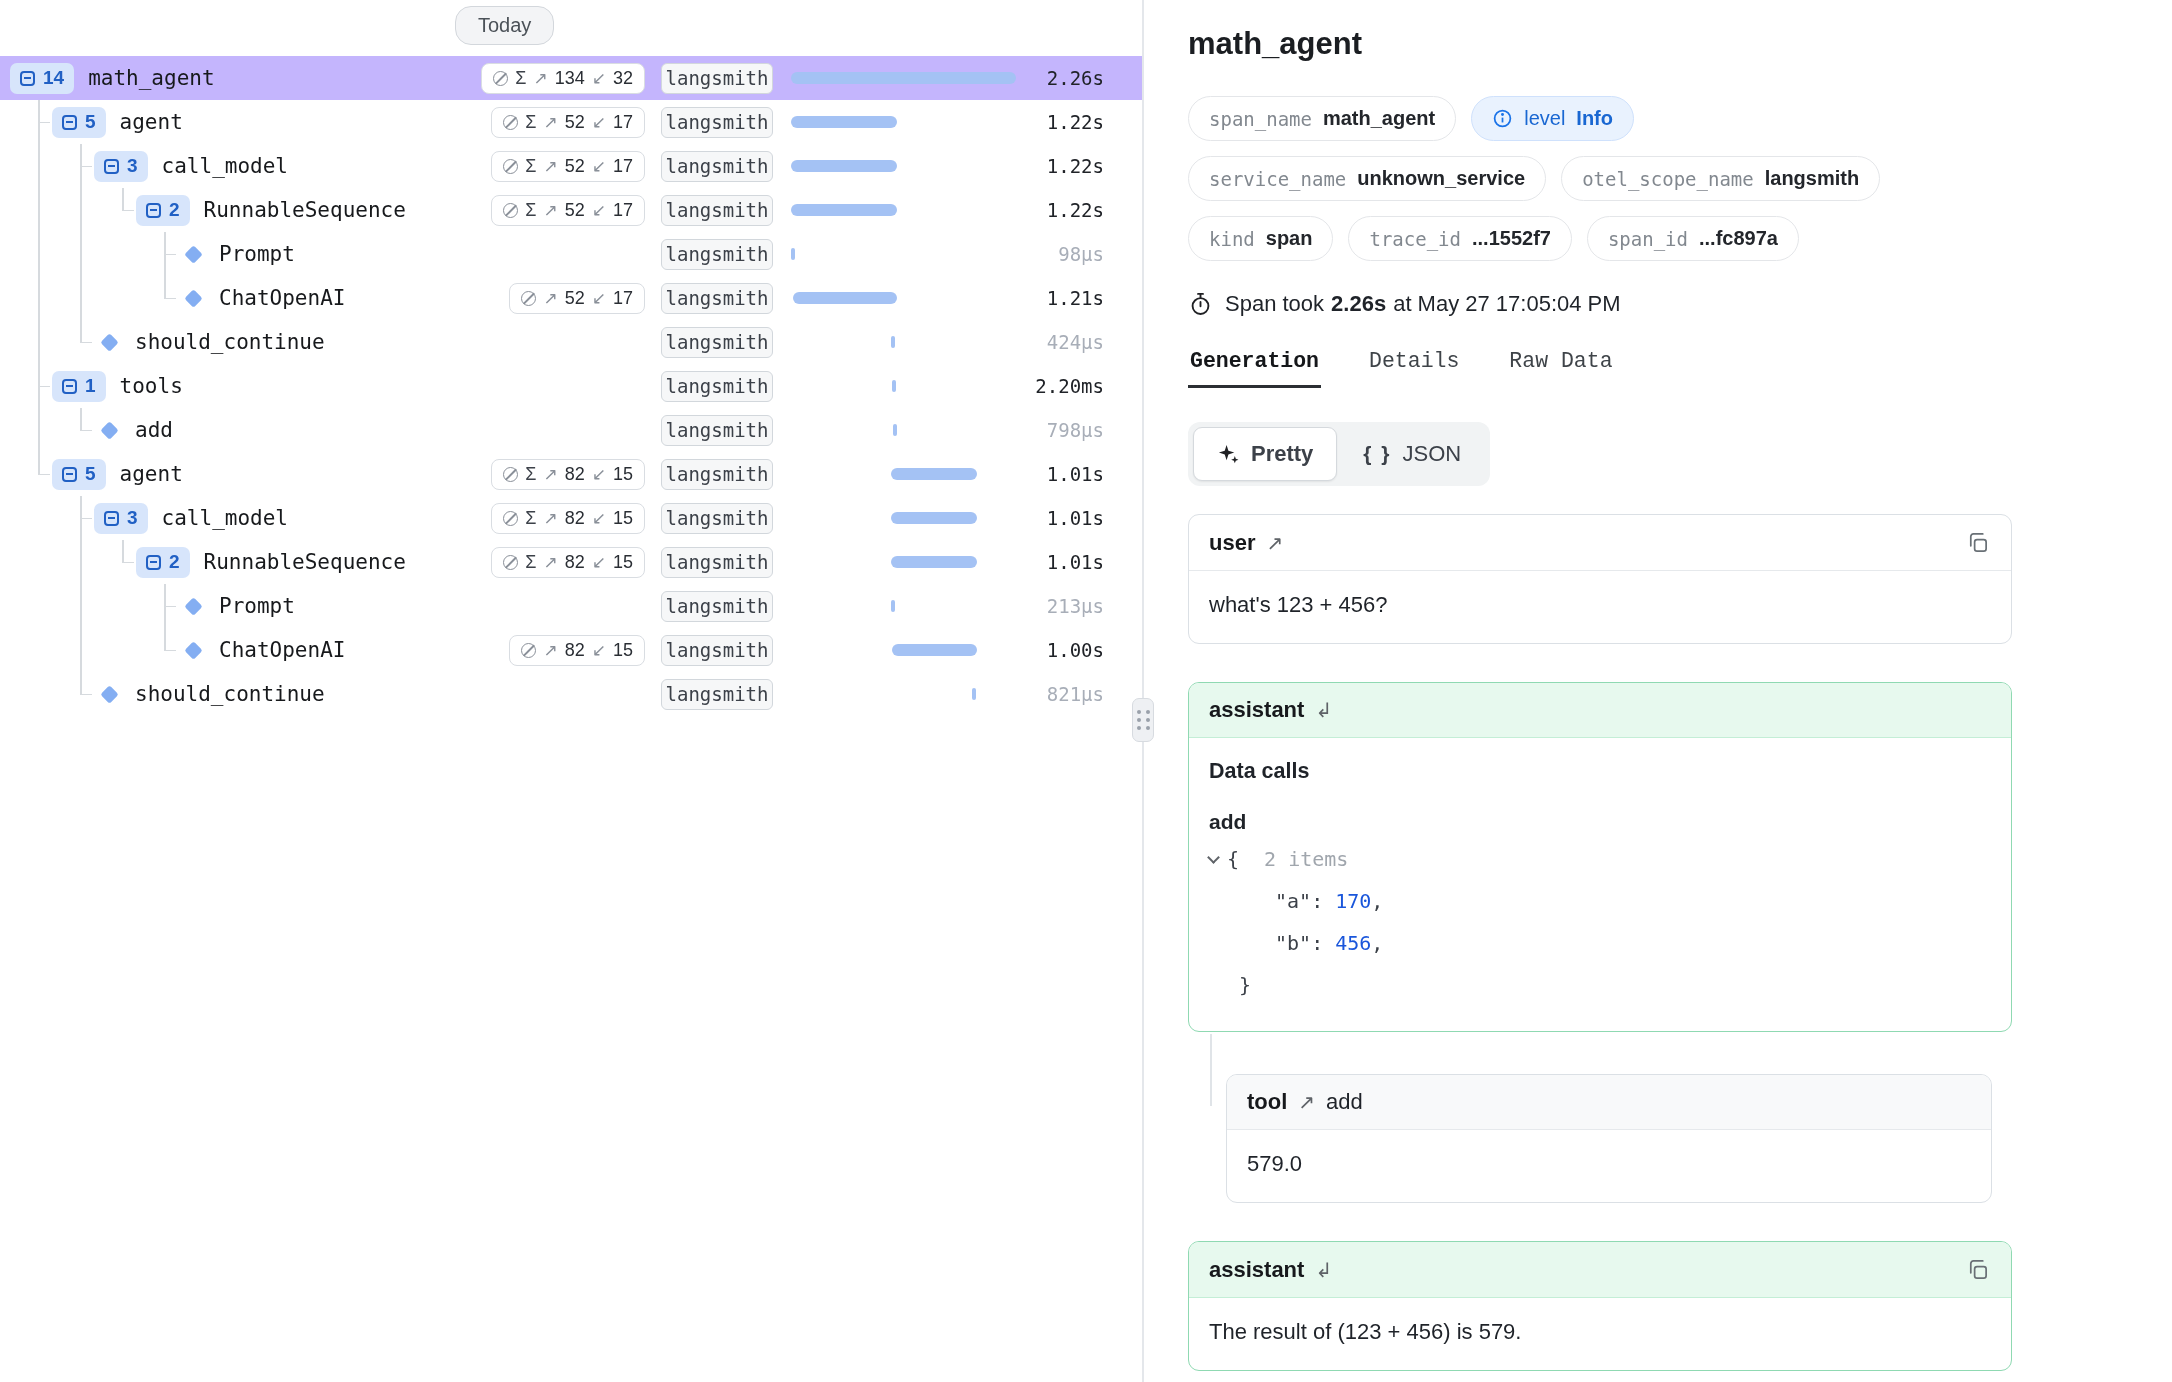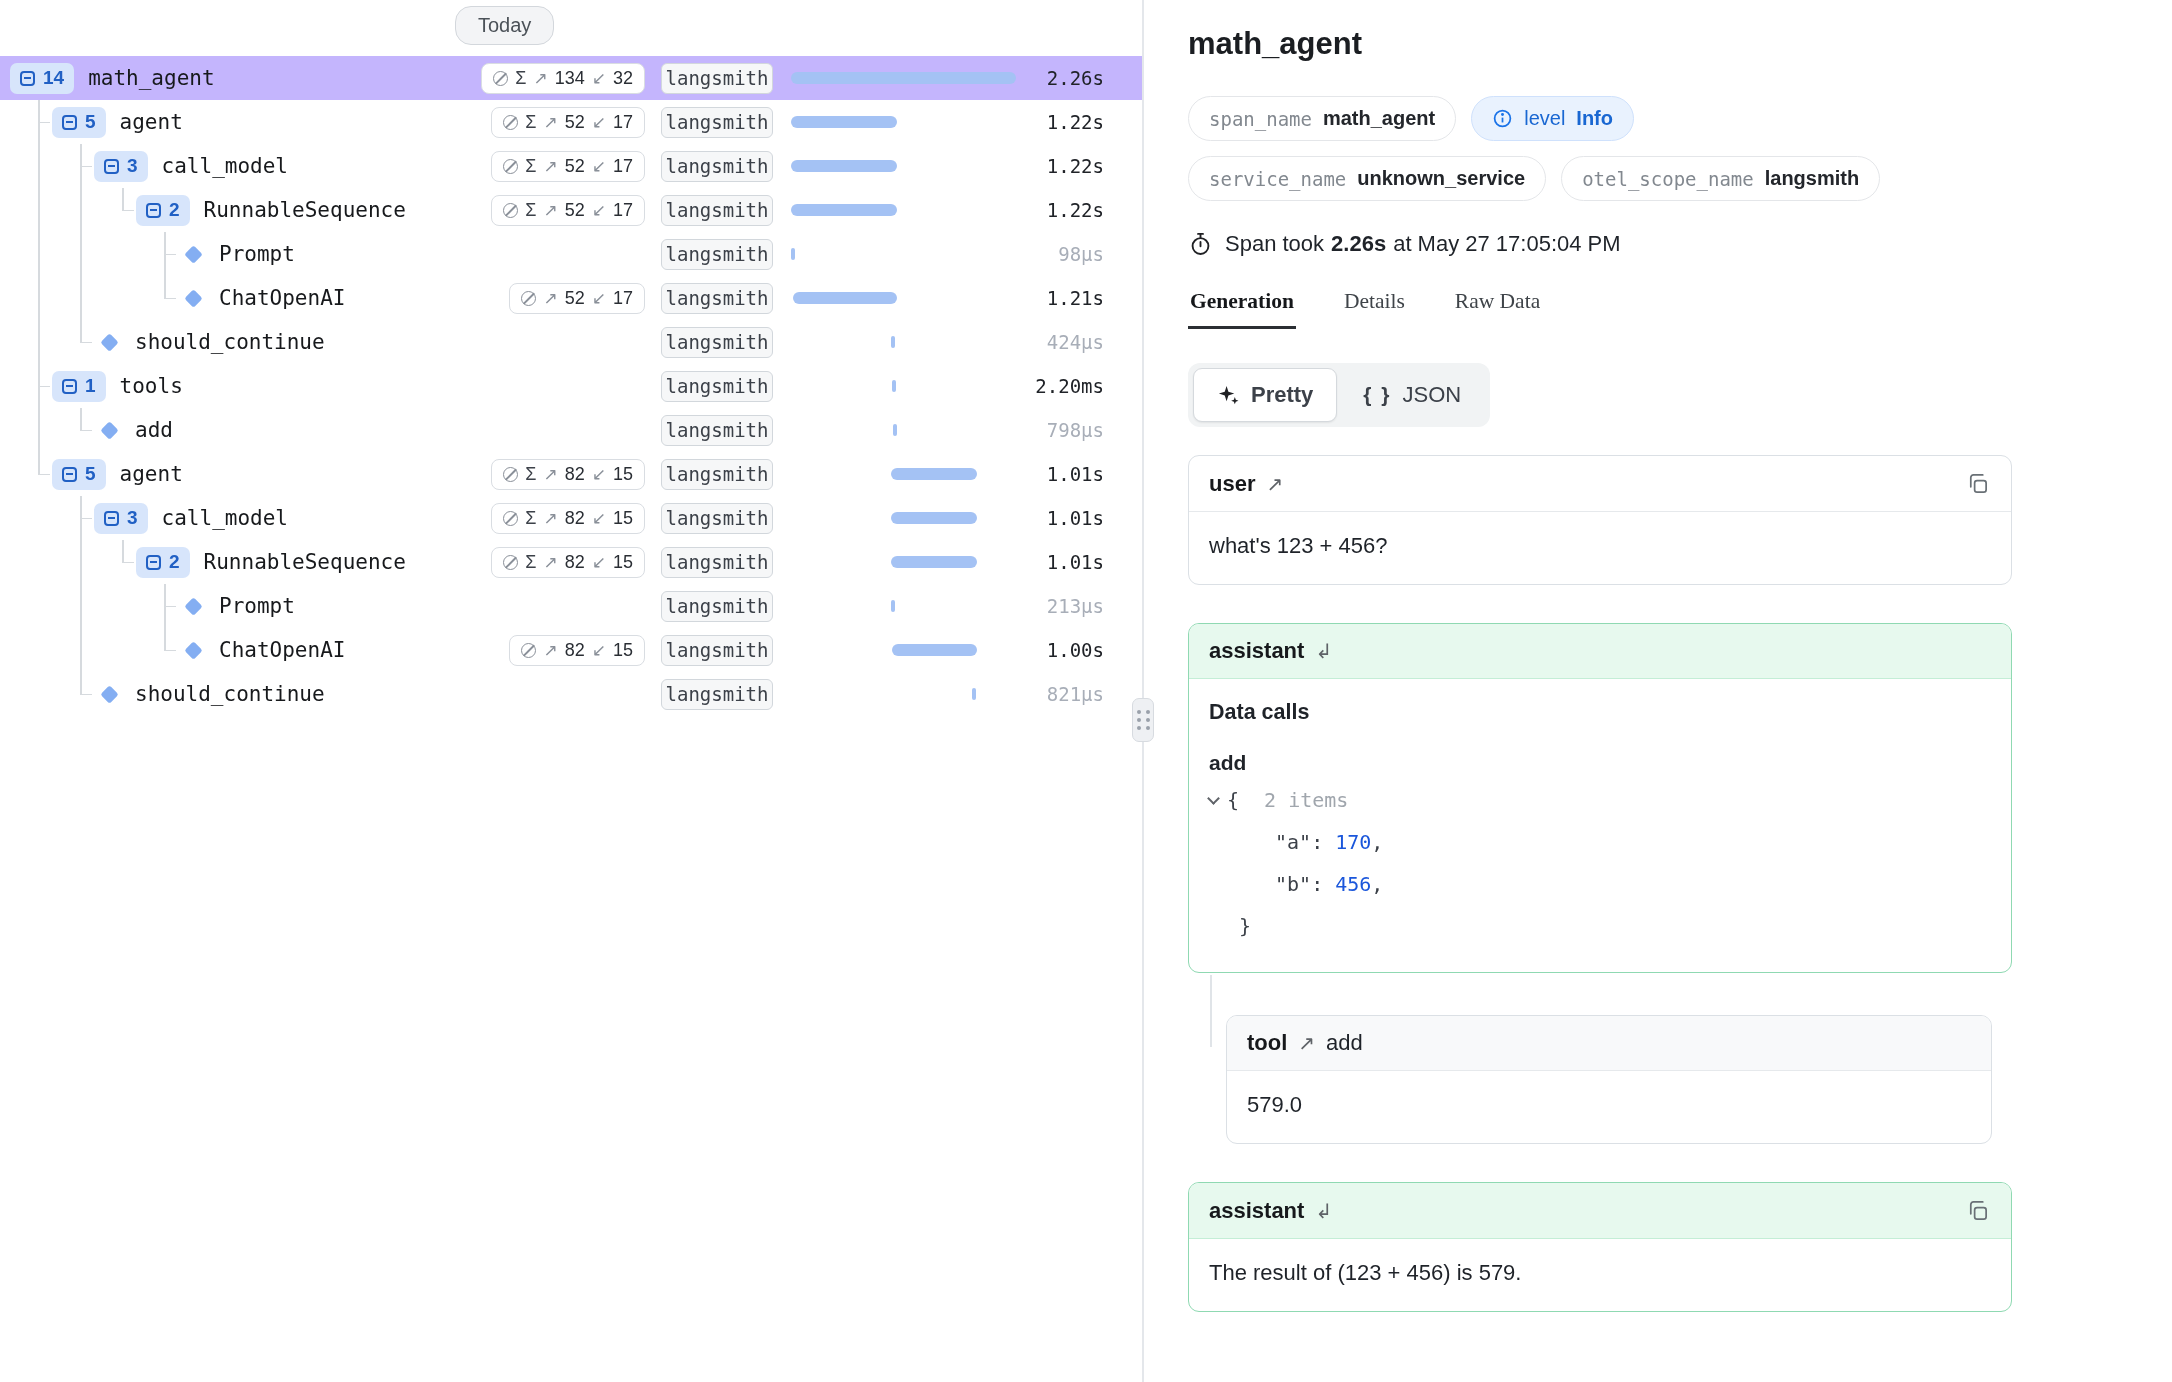--- a/index.html
+++ b/index.html
@@ -50,21 +50,21 @@
   .chip .k{font-family:"DejaVu Sans Mono","Liberation Mono",monospace;font-size:19px;color:#82888f}
   .chip .v{font-size:20px;font-weight:600;color:#23262b}
   .chip.info{background:#e9f2fe;border-color:#cfe1fc}
   .chip.info .k{color:#1967d2;font-family:"Liberation Sans","DejaVu Sans",sans-serif;font-size:20px}
   .chip.info .v{color:#1967d2}
   .chipicon{display:inline-flex;align-items:center}
   .summary{margin-top:30px;display:flex;align-items:center;gap:12px;font-size:22px;color:#1f2329}
   .sumtext{display:inline-flex;gap:7px}
   .sumtext b{font-weight:700}
   .tabs{margin-top:32px;display:flex;gap:46px}
-  .tab{background:none;border:none;font-family:Liberation Serif, serif;font-size:21.5px;color:#3f4449;padding:0 2px 12px;cursor:pointer;border-bottom:3.5px solid transparent}
+  .tab{background:none;border:none;font-family:Liberation Mono, monospace;font-size:21.5px;color:#3f4449;padding:0 2px 12px;cursor:pointer;border-bottom:3.5px solid transparent}
   .tab.active{font-weight:700;color:#15171a;border-bottom-color:#2b2f33}
   .segment{margin-top:34px;display:inline-flex;background:#f1f3f4;border-radius:12px;padding:5px;gap:2px}
   .seg{display:inline-flex;align-items:center;gap:11px;height:54px;padding:0 23px;font-family:inherit;font-size:22px;color:#3c4149;border-radius:9px;background:none;border:1.5px solid transparent;cursor:pointer}
   .seg.active{background:#fff;border-color:#d5d9dd;font-weight:700;box-shadow:0 1px 2px rgba(0,0,0,.07)}
   .segicon{display:inline-flex;align-items:center}
   .segicon.braces{font-weight:700;font-size:21px;letter-spacing:2px}
 
   .messages{margin-top:28px;display:flex;flex-direction:column}
   .msg{margin-top:38px}
   .msg:first-child{margin-top:0}
@@ -458,20 +458,34 @@
         <div class="chiprow">
           <span class="chip">
             <span class="k">service_name</span>
             <span class="v">unknown_service</span>
           </span>
           <span class="chip">
             <span class="k">otel_scope_name</span>
             <span class="v">langsmith</span>
           </span>
         </div>
+        <div class="chiprow">
+          <span class="chip">
+            <span class="k">kind</span>
+            <span class="v">span</span>
+          </span>
+          <span class="chip">
+            <span class="k">trace_id</span>
+            <span class="v">...1552f7</span>
+          </span>
+          <span class="chip">
+            <span class="k">span_id</span>
+            <span class="v">...fc897a</span>
+          </span>
+        </div>
       </div>
 
     <div class="summary">
       <span class="chipicon">
           <svg width="25" height="25" viewBox="0 0 24 24" fill="none" stroke="#202124" stroke-width="1.8" stroke-linecap="round">
             <circle cx="12" cy="13.5" r="7.6"></circle>
             <path d="M12 9.6v4.1"></path>
             <path d="M9.6 1.8h4.8"></path>
             <path d="M12 1.8v3.4"></path>
           </svg>

